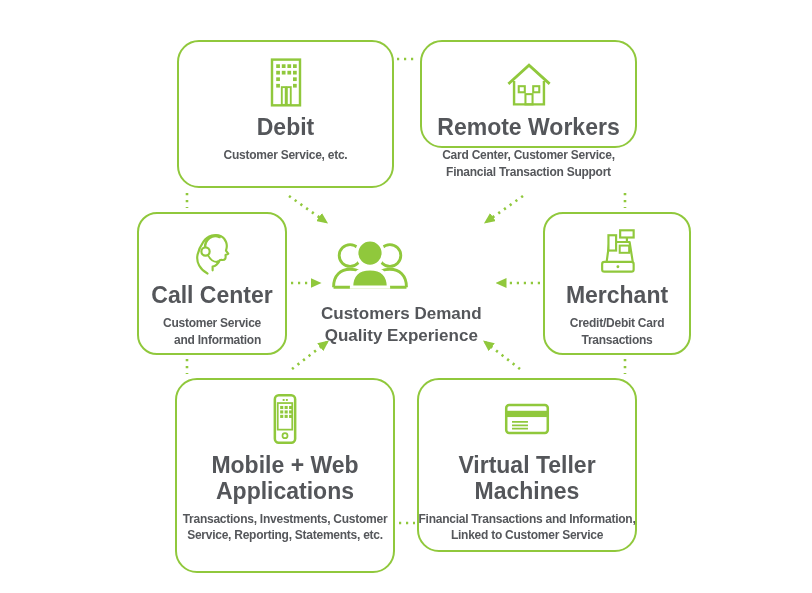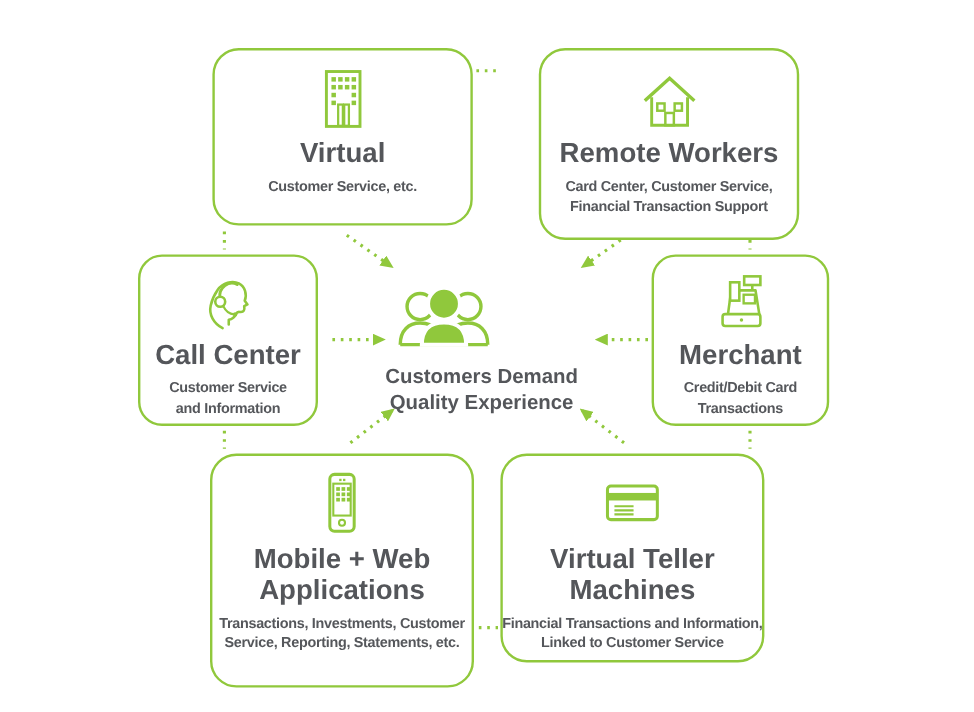--- a/index.html
+++ b/index.html
@@ -22,22 +22,22 @@
     display:flex;flex-direction:column;align-items:center;text-align:center;
   }
   .node .icon{color:var(--green);flex:none;}
   .title{
     font-size:23px;font-weight:700;color:var(--ink);line-height:1.12;
     margin-top:5px;max-width:190px;
   }
   .desc{font-size:12px;font-weight:700;color:var(--ink2);line-height:1.4;margin-top:6px;letter-spacing:-0.25px;}
   .desc-line{white-space:nowrap;}
   #box-branch {left:177px;top:40px;width:217px;height:148px;padding-top:12px;}
-  #box-remote {left:420px;top:40px;width:217px;height:160px;padding-top:12px;margin-left:29px;}
-  #box-callcenter{left:115px;top:212px;width:150px;height:143px;padding-top:10px;border-radius:20px;}
+  #box-remote {left:420px;top:40px;width:217px;height:108px;padding-top:12px;}
+  #box-callcenter{left:137px;top:212px;width:150px;height:143px;padding-top:10px;border-radius:20px;text-align:right;}
   #box-merchant {left:543px;top:212px;width:148px;height:143px;padding-top:10px;border-radius:20px;}
   #box-mobile {left:175px;top:378px;width:220px;height:195px;padding-top:10px;}
   #box-vtm {left:417px;top:378px;width:220px;height:174px;padding-top:10px;}
   .center{
     position:absolute;left:321px;top:228px;width:170px;
     display:flex;flex-direction:column;align-items:flex-start;text-align:center;
   }
   .center .icon{color:var(--green);}
   .center-title{font-size:17px;font-weight:700;color:var(--ink);line-height:1.28;margin-top:3px;}
   .center-title div{white-space:nowrap;}
@@ -80,21 +80,21 @@
           <rect x="31.5" y="18" width="4" height="4"></rect>
           <rect x="37.5" y="18" width="4" height="4"></rect>
         <rect x="19.5" y="25" width="4" height="4"></rect>
           <rect x="37.5" y="25" width="4" height="4"></rect>
         <rect x="19.5" y="32" width="4" height="4"></rect>
           <rect x="37.5" y="32" width="4" height="4"></rect>
       </g>
       <rect x="25.5" y="35.5" width="4.2" height="19" fill="none" stroke="currentColor" stroke-width="2"></rect>
       <rect x="30.9" y="35.5" width="4.2" height="19" fill="none" stroke="currentColor" stroke-width="2"></rect>
     </svg>
-    <div class="title">Virtual</div>
+    <div class="title">Debit</div>
     <div class="desc">
       <div class="desc-line">Customer Service, etc.</div>
     </div>
   </div>
 
   <div class="node" id="box-remote">
     <svg class="icon" width="56" height="56" viewBox="0 0 60 60" aria-hidden="true">
       <path d="M9 31 L30 12 L51 31" fill="none" stroke="currentColor" stroke-width="3" stroke-linecap="square"></path>
       <path d="M14 29 V54 H46 V29" fill="none" stroke="currentColor" stroke-width="2.6"></path>
       <rect x="19" y="34.5" width="6.5" height="6.5" fill="none" stroke="currentColor" stroke-width="2.2"></rect>

